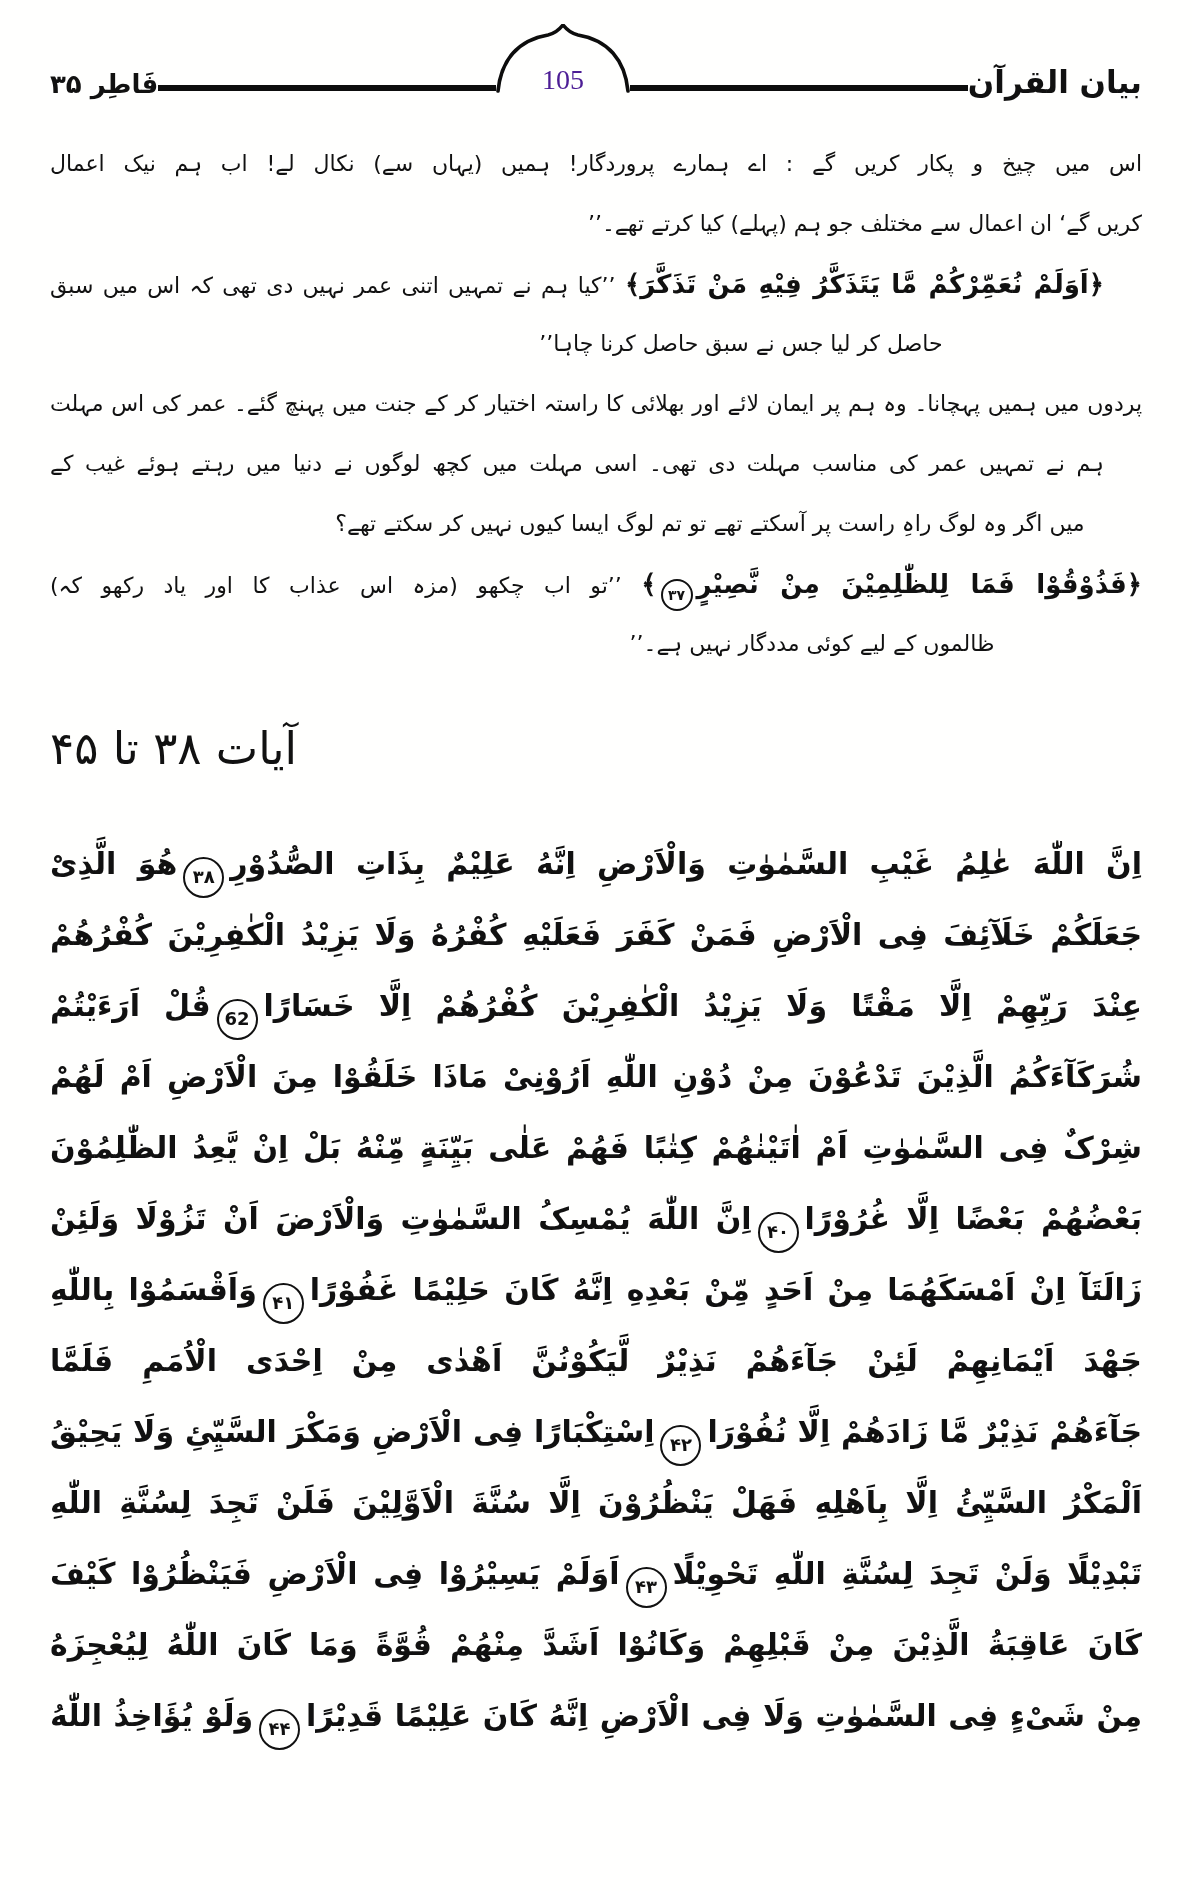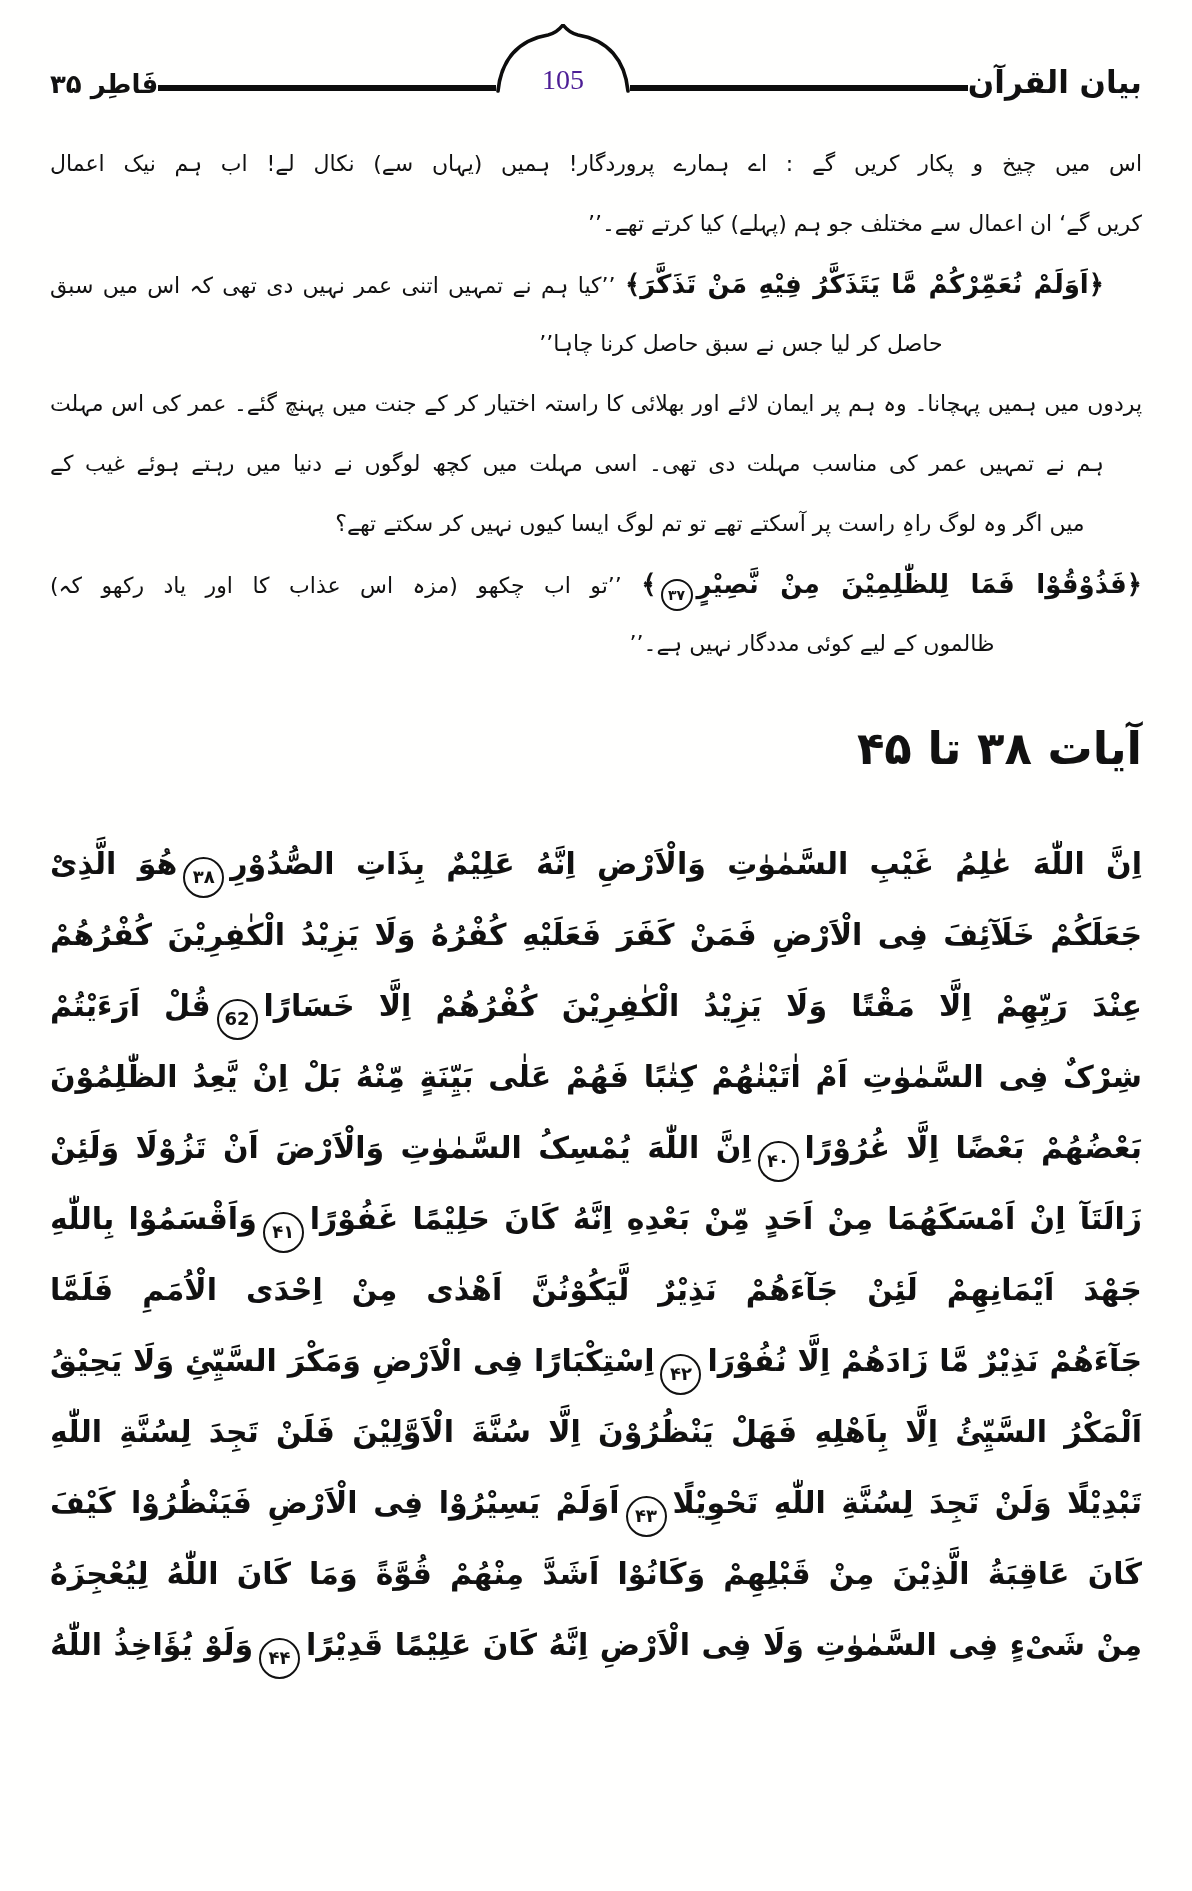--- a/index.html
+++ b/index.html
@@ -68,22 +68,22 @@
     display:inline-flex; align-items:center; justify-content:center;
     width:28px; height:28px;
     border:2px solid #111; border-radius:50%;
     font-size:14px; font-weight:700; line-height:1;
     vertical-align:-7px; margin:0 4px;
   }
 
   
   .verses-heading{
     margin:44px 0 48px;
-    text-align:right;
-    font-size:45px; font-weight:bold;
+    text-align:left;
+    font-size:45px; font-weight:normal;
     line-height:62px;
   }
 
   
   .quran-block{
     font-size:30px; font-weight:700;
     line-height:71px;
   }
   .q-line{ height:71px; text-align:justify; text-align-last:justify; }
   .ayah-badge{
@@ -123,20 +123,21 @@
       <div class="c-line full"><span class="ar">﴿فَذُوْقُوْا فَمَا لِلظّٰلِمِیْنَ مِنْ نَّصِیْرٍ</span><span class="ayah-badge-sm">۳۷</span><span class="ar">﴾</span><span> ’’تو اب چکھو (مزہ اس عذاب کا اور یاد رکھو کہ)</span></div>
       <div class="c-line tail-c"><span>ظالموں کے لیے کوئی مددگار نہیں ہے۔’’</span></div>
     </div>
 
   <div class="verses-heading">آیات ۳۸ تا ۴۵</div>
 
   <div class="quran-block" id="quran">
       <div class="q-line "><span>اِنَّ اللّٰهَ عٰلِمُ غَیْبِ السَّمٰوٰتِ وَالْاَرْضِ اِنَّهُ عَلِیْمٌ بِذَاتِ الصُّدُوْرِ</span><span class="ayah-badge">۳۸</span><span>هُوَ الَّذِیْ</span></div>
       <div class="q-line "><span>جَعَلَکُمْ خَلَآئِفَ فِی الْاَرْضِ فَمَنْ کَفَرَ فَعَلَیْهِ کُفْرُهُ وَلَا یَزِیْدُ الْکٰفِرِیْنَ کُفْرُهُمْ</span></div>
       <div class="q-line "><span>عِنْدَ رَبِّهِمْ اِلَّا مَقْتًا وَلَا یَزِیْدُ الْکٰفِرِیْنَ کُفْرُهُمْ اِلَّا خَسَارًا</span><span class="ayah-badge">62</span><span>قُلْ اَرَءَیْتُمْ</span></div>
+      <div class="q-line "><span>شُرَکَآءَکُمُ الَّذِیْنَ تَدْعُوْنَ مِنْ دُوْنِ اللّٰهِ اَرُوْنِیْ مَاذَا خَلَقُوْا مِنَ الْاَرْضِ اَمْ لَهُمْ</span></div>
       <div class="q-line "><span>شِرْکٌ فِی السَّمٰوٰتِ اَمْ اٰتَیْنٰهُمْ کِتٰبًا فَهُمْ عَلٰی بَیِّنَةٍ مِّنْهُ بَلْ اِنْ یَّعِدُ الظّٰلِمُوْنَ</span></div>
       <div class="q-line "><span>بَعْضُهُمْ بَعْضًا اِلَّا غُرُوْرًا</span><span class="ayah-badge">۴۰</span><span>اِنَّ اللّٰهَ یُمْسِکُ السَّمٰوٰتِ وَالْاَرْضَ اَنْ تَزُوْلَا وَلَئِنْ</span></div>
       <div class="q-line "><span>زَالَتَآ اِنْ اَمْسَکَهُمَا مِنْ اَحَدٍ مِّنْ بَعْدِهِ اِنَّهُ کَانَ حَلِیْمًا غَفُوْرًا</span><span class="ayah-badge">۴۱</span><span>وَاَقْسَمُوْا بِاللّٰهِ</span></div>
       <div class="q-line "><span>جَهْدَ اَیْمَانِهِمْ لَئِنْ جَآءَهُمْ نَذِیْرٌ لَّیَکُوْنُنَّ اَهْدٰی مِنْ اِحْدَی الْاُمَمِ فَلَمَّا</span></div>
       <div class="q-line "><span>جَآءَهُمْ نَذِیْرٌ مَّا زَادَهُمْ اِلَّا نُفُوْرَا</span><span class="ayah-badge">۴۲</span><span>اِسْتِکْبَارًا فِی الْاَرْضِ وَمَکْرَ السَّیِّئِ وَلَا یَحِیْقُ</span></div>
       <div class="q-line "><span>اَلْمَکْرُ السَّیِّئُ اِلَّا بِاَهْلِهِ فَهَلْ یَنْظُرُوْنَ اِلَّا سُنَّةَ الْاَوَّلِیْنَ فَلَنْ تَجِدَ لِسُنَّةِ اللّٰهِ</span></div>
       <div class="q-line "><span>تَبْدِیْلًا وَلَنْ تَجِدَ لِسُنَّةِ اللّٰهِ تَحْوِیْلًا</span><span class="ayah-badge">۴۳</span><span>اَوَلَمْ یَسِیْرُوْا فِی الْاَرْضِ فَیَنْظُرُوْا کَیْفَ</span></div>
       <div class="q-line "><span>کَانَ عَاقِبَةُ الَّذِیْنَ مِنْ قَبْلِهِمْ وَکَانُوْا اَشَدَّ مِنْهُمْ قُوَّةً وَمَا کَانَ اللّٰهُ لِیُعْجِزَهُ</span></div>
       <div class="q-line "><span>مِنْ شَیْءٍ فِی السَّمٰوٰتِ وَلَا فِی الْاَرْضِ اِنَّهُ کَانَ عَلِیْمًا قَدِیْرًا</span><span class="ayah-badge">۴۴</span><span>وَلَوْ یُؤَاخِذُ اللّٰهُ</span></div>
     </div>

